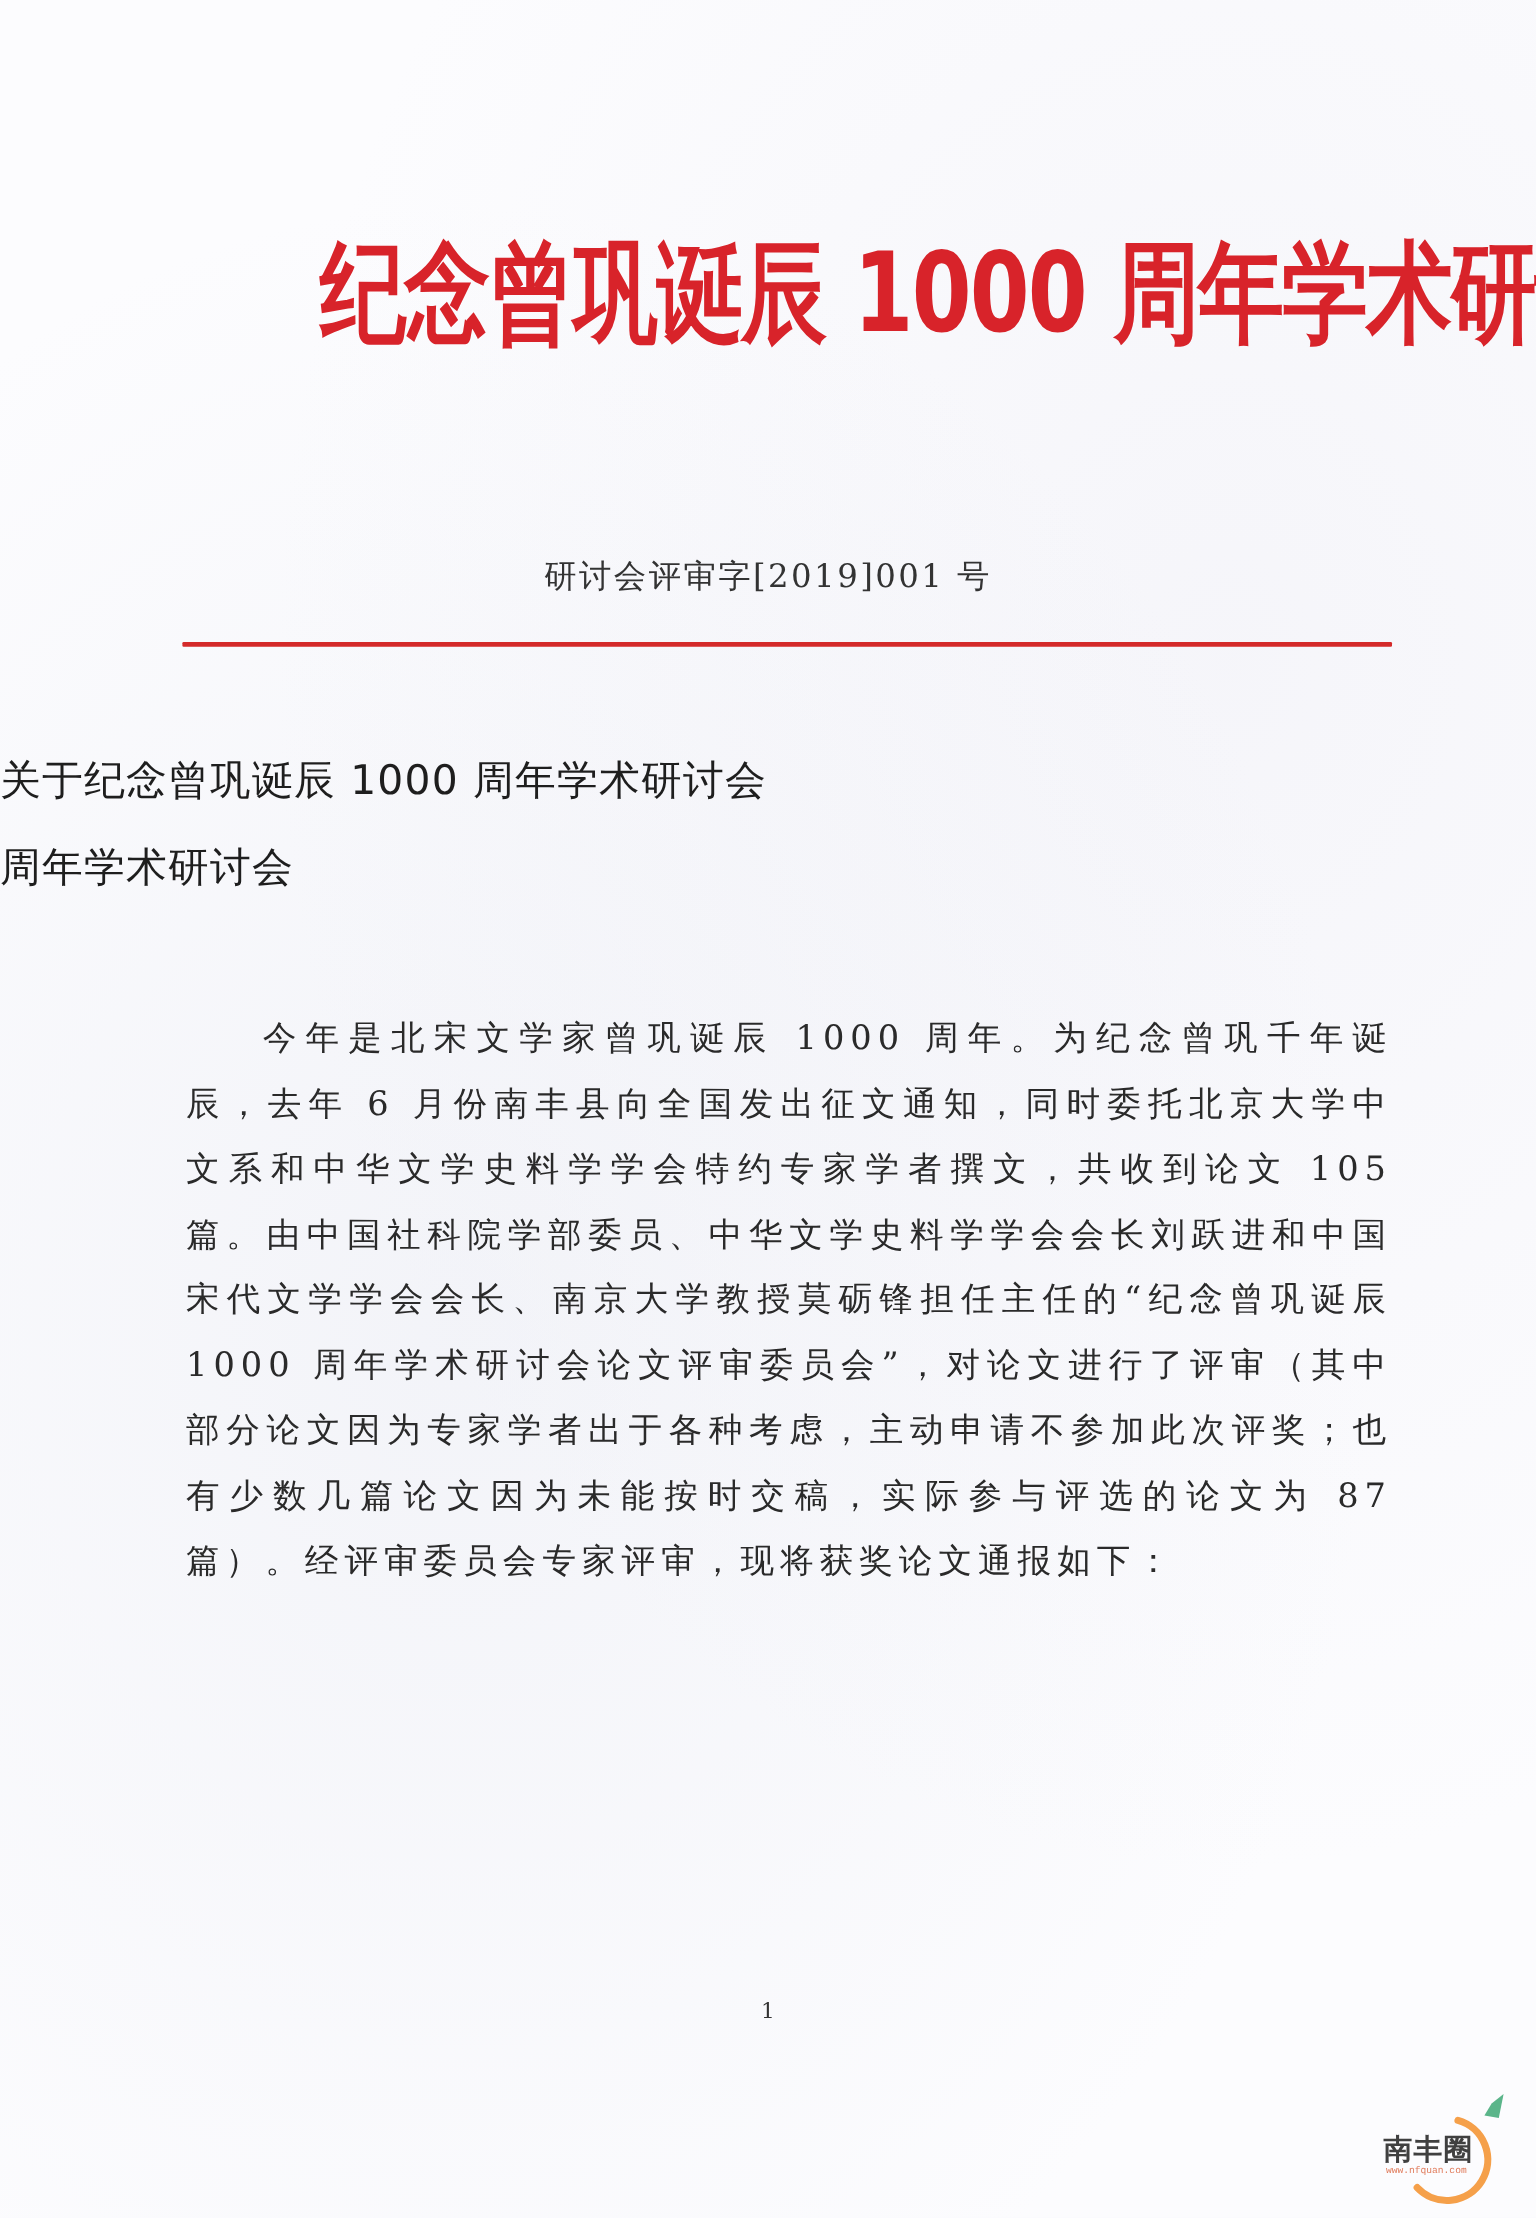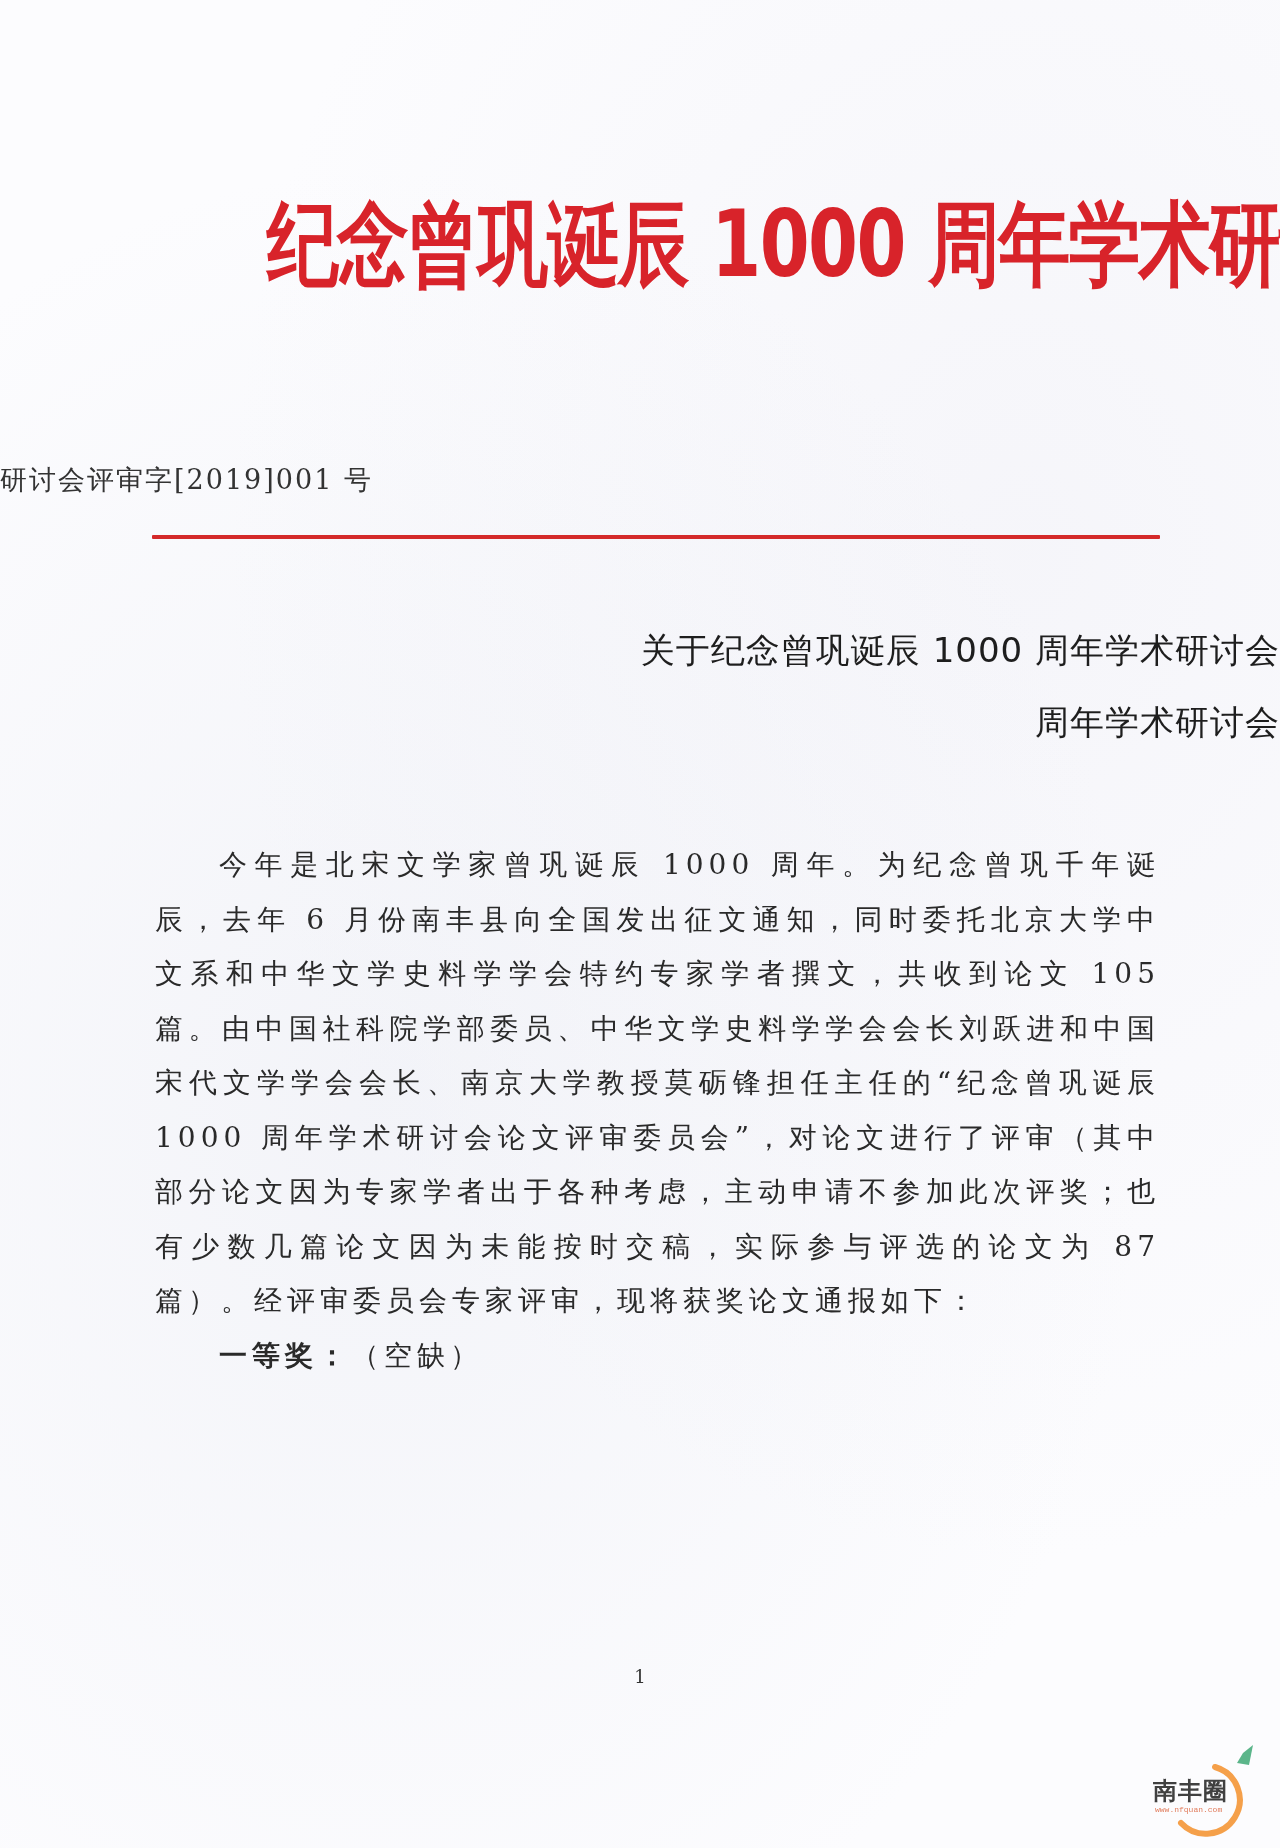--- a/index.html
+++ b/index.html
@@ -19,28 +19,28 @@
   .masthead {
     position:absolute; left:160px; top:175px; width:970px; height:140px;
     color:#d8232a; font-family:"DejaVu Sans","Liberation Sans",sans-serif;
     font-weight:bold; font-size:92px; line-height:140px;
     text-align:center; white-space:nowrap;
     transform:scaleX(0.78); transform-origin:center;
     letter-spacing:-2px;
   }
   .doc-number {
     position:absolute; left:0; width:1280px; top:462px;
-    text-align:left; font-size:27px; letter-spacing:2px; color:#333;
+    text-align:center; font-size:27px; letter-spacing:2px; color:#333;
   }
   .red-rule {
     position:absolute; left:152px; top:535px; width:1008px; height:4px;
     background:#d42a2a; border-radius:1px;
   }
   .title {
-    position:absolute; left:0; width:1280px; text-align:right;
+    position:absolute; left:0; width:1280px; text-align:left;
     font-family:"DejaVu Sans","Liberation Sans",sans-serif;
     font-size:34px; color:#1e1e1e; letter-spacing:1px;
   }
   .title.l1 { top:628px; }
   .title.l2 { top:700px; }
   .body {
     position:absolute; left:155px; top:838px; width:1005px;
     font-size:28px; line-height:54.5px; letter-spacing:5px; color:#2a2a2a;
     text-align:justify;
   }
@@ -74,21 +74,20 @@
 
 <div class="doc-number">研讨会评审字[2019]001 号</div>
 
 <div class="red-rule"></div>
 
 <div class="title l1">关于纪念曾巩诞辰 1000 周年学术研讨会</div>
 <div class="title l2">周年学术研讨会</div>
 
 <div class="body">
   <p class="indent">今年是北宋文学家曾巩诞辰 1000 周年。为纪念曾巩千年诞辰，去年 6 月份南丰县向全国发出征文通知，同时委托北京大学中文系和中华文学史料学学会特约专家学者撰文，共收到论文 105 篇。由中国社科院学部委员、中华文学史料学学会会长刘跃进和中国宋代文学学会会长、南京大学教授莫砺锋担任主任的“纪念曾巩诞辰 1000 周年学术研讨会论文评审委员会”，对论文进行了评审（其中部分论文因为专家学者出于各种考虑，主动申请不参加此次评奖；也有少数几篇论文因为未能按时交稿，实际参与评选的论文为 87 篇）。经评审委员会专家评审，现将获奖论文通报如下：</p>
-  <p class="indent"><span class="bold">一等奖：</span><span>（空缺）</span></p>
 </div>
 
 <div class="page-no">1</div>
 
 <div class="logo">
   <svg width="130" height="95" viewBox="0 0 130 95">
     <path d="M70 22 A34 34 0 1 1 36 78" fill="none" stroke="#f5a04a" stroke-width="6" stroke-linecap="round"></path>
     <path d="M98 8 L108 0 L104 20 L92 18 Z" fill="#5bb58a"></path>
   </svg>
   <span class="logo-text">南丰圈</span>

